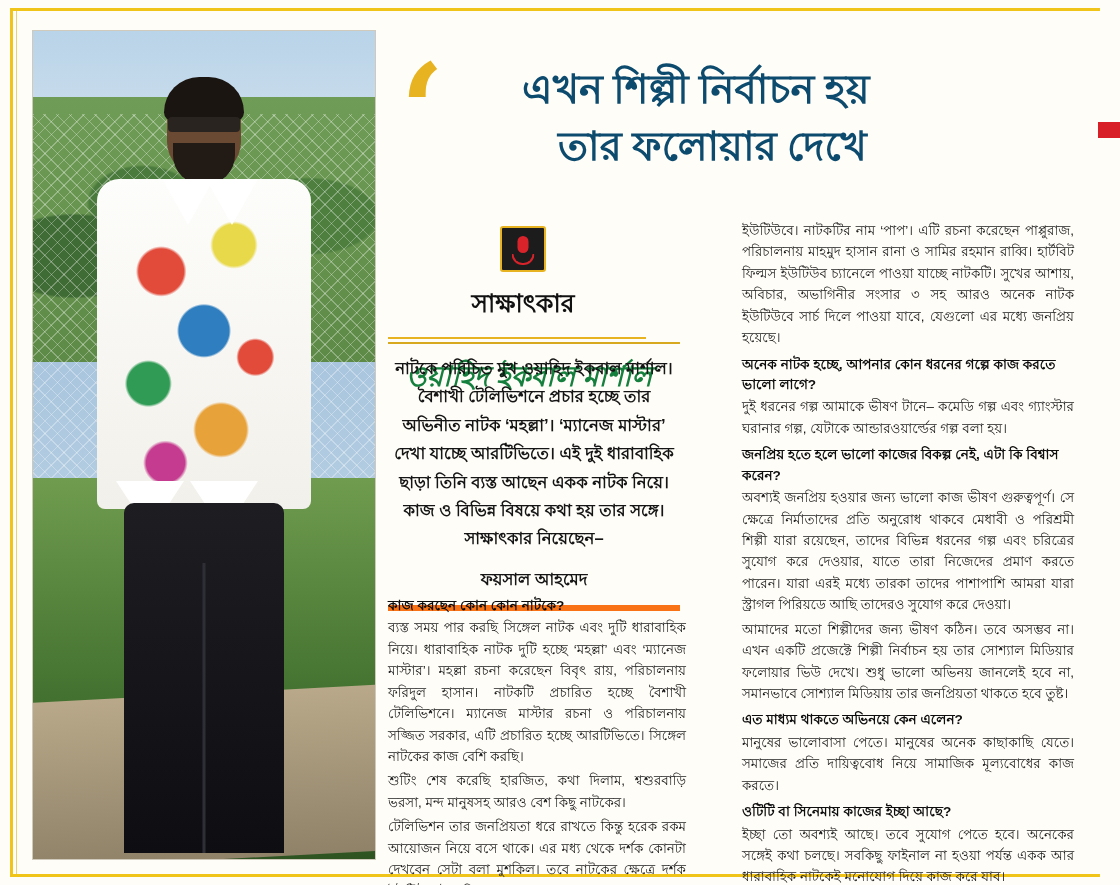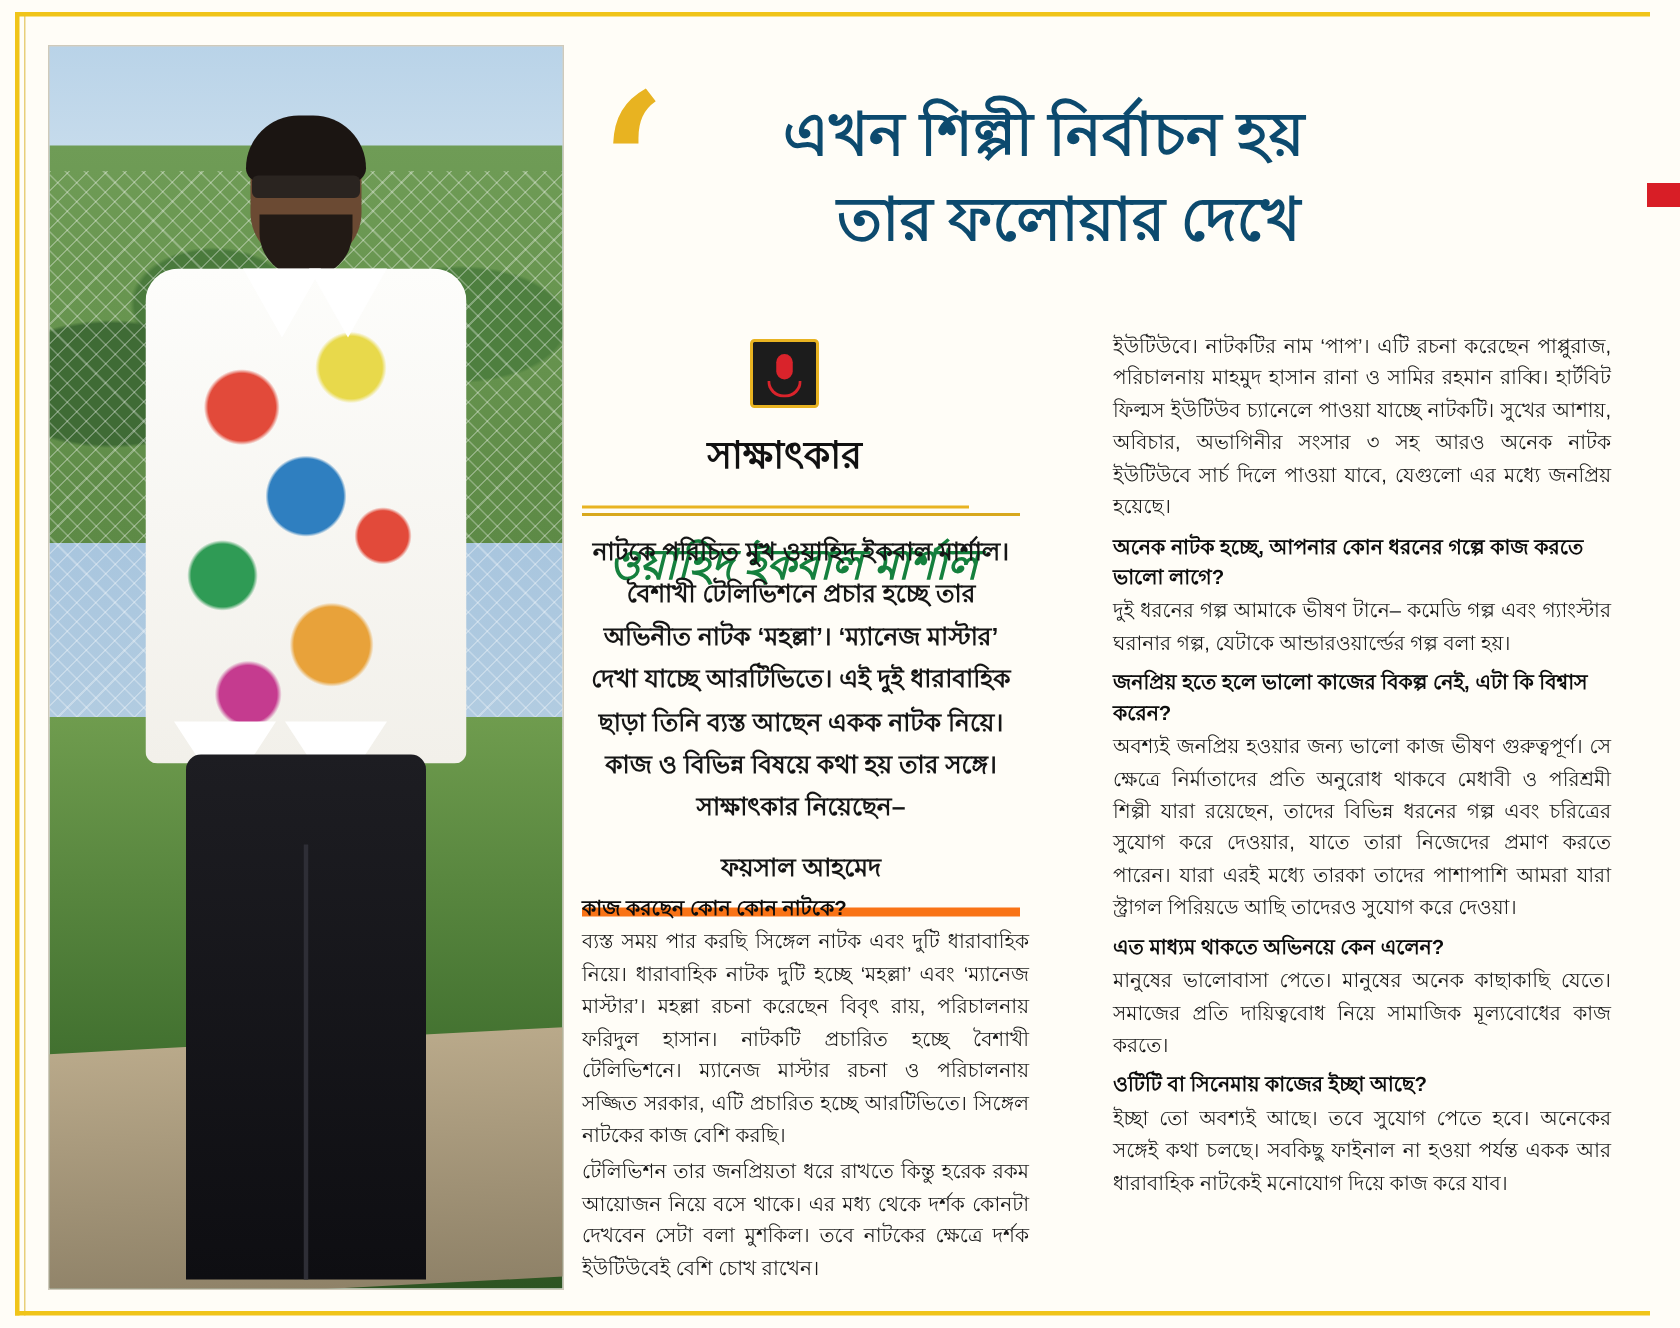--- a/index.html
+++ b/index.html
@@ -338,30 +338,32 @@
     </div>
 
     <div class="intro">
       <span>নাটকে পরিচিত মুখ ওয়াহিদ ইকবাল মার্শাল। বৈশাখী টেলিভিশনে প্রচার হচ্ছে তার অভিনীত নাটক ‘মহল্লা’। ‘ম্যানেজ মাস্টার’ দেখা যাচ্ছে আরটিভিতে। এই দুই ধারাবাহিক ছাড়া তিনি ব্যস্ত আছেন একক নাটক নিয়ে। কাজ ও বিভিন্ন বিষয়ে কথা হয় তার সঙ্গে। সাক্ষাৎকার নিয়েছেন–</span>
       <span class="author">ফয়সাল আহমেদ</span>
     </div>
 
     <div class="col col-left">
       <div class="q">কাজ করছেন কোন কোন নাটকে?</div>
       <p class="a">ব্যস্ত সময় পার করছি সিঙ্গেল নাটক এবং দুটি ধারাবাহিক নিয়ে। ধারাবাহিক নাটক দুটি হচ্ছে ‘মহল্লা’ এবং ‘ম্যানেজ মাস্টার’। মহল্লা রচনা করেছেন বিবৃৎ রায়, পরিচালনায় ফরিদুল হাসান। নাটকটি প্রচারিত হচ্ছে বৈশাখী টেলিভিশনে। ম্যানেজ মাস্টার রচনা ও পরিচালনায় সজ্জিত সরকার, এটি প্রচারিত হচ্ছে আরটিভিতে। সিঙ্গেল নাটকের কাজ বেশি করছি।</p>
+      <p class="a">শুটিং শেষ করেছি হারজিত, কথা দিলাম, শ্বশুরবাড়ি ভরসা, মন্দ মানুষসহ আরও বেশ কিছু নাটকের।</p>
       <p class="a">টেলিভিশন তার জনপ্রিয়তা ধরে রাখতে কিন্তু হরেক রকম আয়োজন নিয়ে বসে থাকে। এর মধ্য থেকে দর্শক কোনটা দেখবেন সেটা বলা মুশকিল। তবে নাটকের ক্ষেত্রে দর্শক ইউটিউবেই বেশি চোখ রাখেন।</p>
 
     </div>
 
     <div class="col col-right">
       <p class="a">ইউটিউবে। নাটকটির নাম ‘পাপ’। এটি রচনা করেছেন পাপ্পুরাজ, পরিচালনায় মাহমুদ হাসান রানা ও সামির রহমান রাব্বি। হার্টবিট ফিল্মস ইউটিউব চ্যানেলে পাওয়া যাচ্ছে নাটকটি। সুখের আশায়, অবিচার, অভাগিনীর সংসার ৩ সহ আরও অনেক নাটক ইউটিউবে সার্চ দিলে পাওয়া যাবে, যেগুলো এর মধ্যে জনপ্রিয় হয়েছে।</p>
       <div class="q">অনেক নাটক হচ্ছে, আপনার কোন ধরনের গল্পে কাজ করতে ভালো লাগে?</div>
       <p class="a">দুই ধরনের গল্প আমাকে ভীষণ টানে– কমেডি গল্প এবং গ্যাংস্টার ঘরানার গল্প, যেটাকে আন্ডারওয়ার্ল্ডের গল্প বলা হয়।</p>
       <div class="q">জনপ্রিয় হতে হলে ভালো কাজের বিকল্প নেই, এটা কি বিশ্বাস করেন?</div>
       <p class="a">অবশ্যই জনপ্রিয় হওয়ার জন্য ভালো কাজ ভীষণ গুরুত্বপূর্ণ। সে ক্ষেত্রে নির্মাতাদের প্রতি অনুরোধ থাকবে মেধাবী ও পরিশ্রমী শিল্পী যারা রয়েছেন, তাদের বিভিন্ন ধরনের গল্প এবং চরিত্রের সুযোগ করে দেওয়ার, যাতে তারা নিজেদের প্রমাণ করতে পারেন। যারা এরই মধ্যে তারকা তাদের পাশাপাশি আমরা যারা স্ট্রাগল পিরিয়ডে আছি তাদেরও সুযোগ করে দেওয়া।</p>
+      <p class="a">আমাদের মতো শিল্পীদের জন্য ভীষণ কঠিন। তবে অসম্ভব না। এখন একটি প্রজেক্টে শিল্পী নির্বাচন হয় তার সোশ্যাল মিডিয়ার ফলোয়ার ভিউ দেখে। শুধু ভালো অভিনয় জানলেই হবে না, সমানভাবে সোশ্যাল মিডিয়ায় তার জনপ্রিয়তা থাকতে হবে তুষ্ট।</p>
       <div class="q">এত মাধ্যম থাকতে অভিনয়ে কেন এলেন?</div>
       <p class="a">মানুষের ভালোবাসা পেতে। মানুষের অনেক কাছাকাছি যেতে। সমাজের প্রতি দায়িত্ববোধ নিয়ে সামাজিক মূল্যবোধের কাজ করতে।</p>
       <div class="q">ওটিটি বা সিনেমায় কাজের ইচ্ছা আছে?</div>
       <p class="a">ইচ্ছা তো অবশ্যই আছে। তবে সুযোগ পেতে হবে। অনেকের সঙ্গেই কথা চলছে। সবকিছু ফাইনাল না হওয়া পর্যন্ত একক আর ধারাবাহিক নাটকেই মনোযোগ দিয়ে কাজ করে যাব।</p>
     </div>
 
   </div>
 </div>
 
 </body></html>

